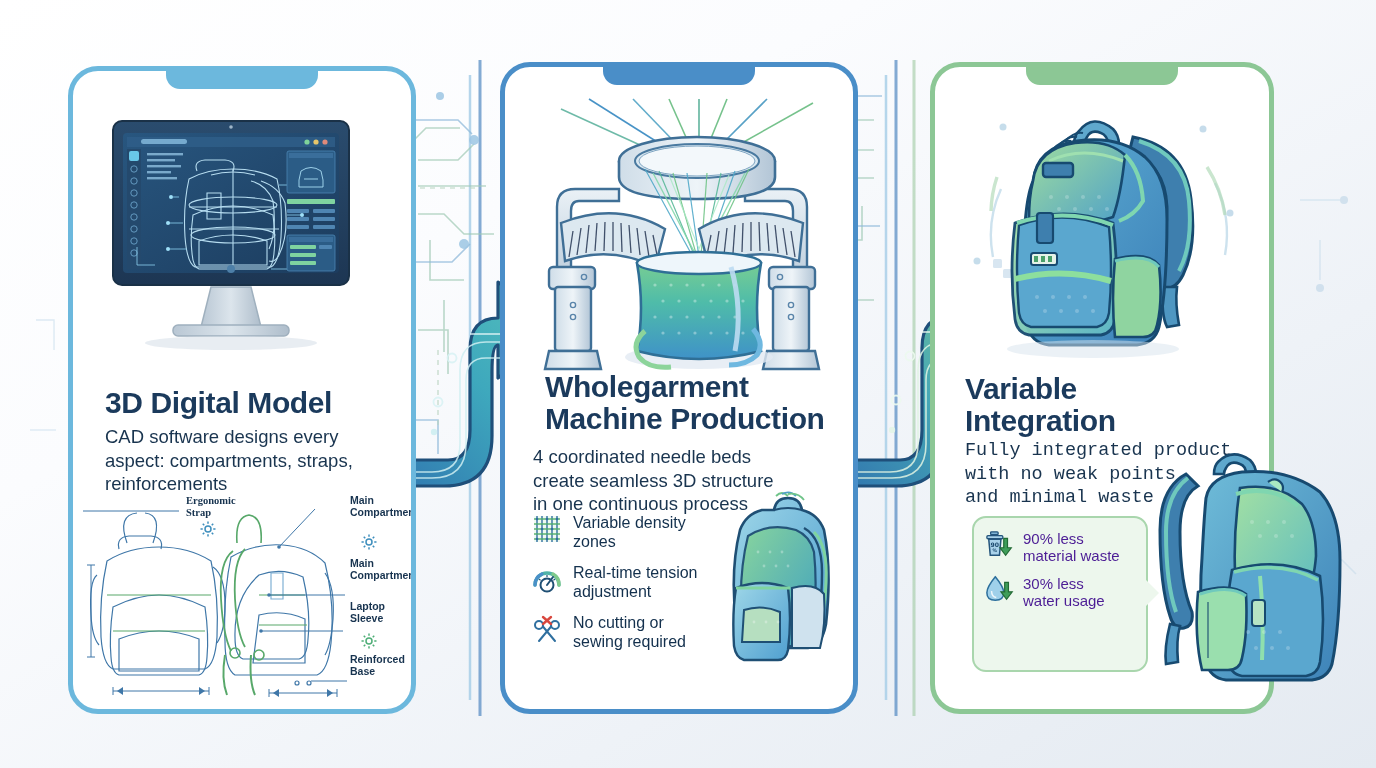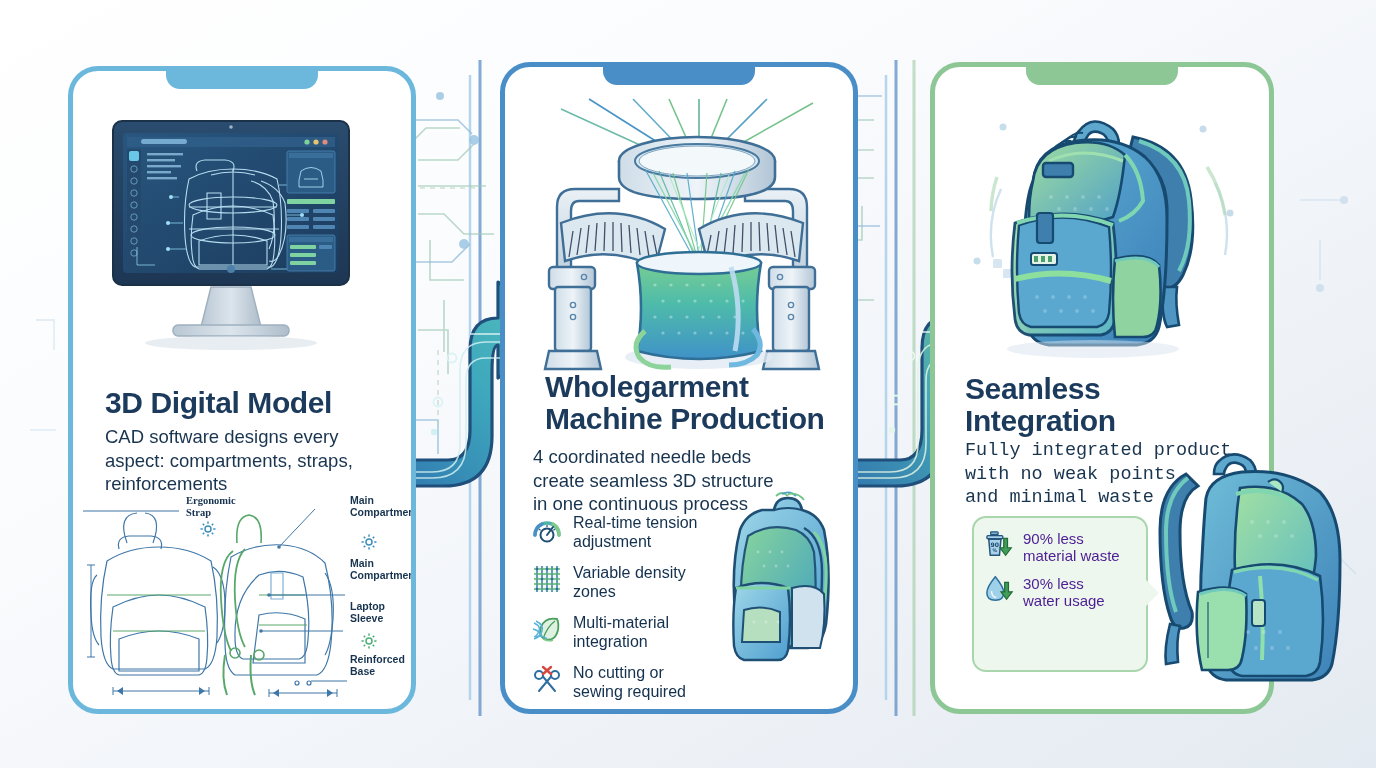--- a/index.html
+++ b/index.html
@@ -630,87 +630,70 @@
       <div class="desc" style="left:28px; top:378px; width:300px;">4 coordinated needle beds
 create seamless 3D structure
 in one continuous process</div>
     </div>
   </div>
 
   <div class="features">
     <div class="feat">
       <span class="feat-ico">
         <svg width="32" height="32" viewBox="0 0 32 32">
+          <rect x="3" y="3" width="26" height="26" fill="#f0faf3"></rect>
+          <g stroke="#2f6f9f" stroke-width="1.4">
+            <path d="M6 3 v26"></path>
+              <path d="M11 3 v26"></path>
+              <path d="M16 3 v26"></path>
+              <path d="M21 3 v26"></path>
+              <path d="M26 3 v26"></path>
+          </g>
+          <g stroke="#4fae6a" stroke-width="1.4">
+            <path d="M3 6 h26"></path>
+              <path d="M3 11 h26"></path>
+              <path d="M3 16 h26"></path>
+              <path d="M3 21 h26"></path>
+              <path d="M3 26 h26"></path>
+          </g>
+          <g fill="#2f6f9f">
+            <circle cx="6" cy="6" r="1.3"></circle>
+              <circle cx="16" cy="6" r="1.3"></circle>
+              <circle cx="26" cy="6" r="1.3"></circle>
+            <circle cx="11" cy="16" r="1.3"></circle>
+              <circle cx="21" cy="16" r="1.3"></circle>
+            <circle cx="6" cy="26" r="1.3"></circle>
+              <circle cx="16" cy="26" r="1.3"></circle>
+              <circle cx="26" cy="26" r="1.3"></circle>
+          </g>
+        </svg>
+      </span>
+      <span class="feat-txt">Variable density
+zones</span>
+    </div>
+
+    <div class="feat">
+      <span class="feat-ico">
+        <svg width="32" height="32" viewBox="0 0 32 32">
           <path d="M4 22 a12 12 0 0 1 24 0" fill="none" stroke="#4fb3a8" stroke-width="3.4" stroke-linecap="round"></path>
           <path d="M4 22 a12 12 0 0 1 7 -11" fill="none" stroke="#4a90c8" stroke-width="3.4" stroke-linecap="round"></path>
           <path d="M22 11 a12 12 0 0 1 6 11" fill="none" stroke="#7fc98b" stroke-width="3.4" stroke-linecap="round"></path>
           <circle cx="16" cy="22" r="6.5" fill="#ffffff" stroke="#1f4f74" stroke-width="2"></circle>
           <path d="M16 22 l6 -8" stroke="#1f4f74" stroke-width="2" stroke-linecap="round"></path>
           <g stroke="#1f4f74" stroke-width="1.2">
             <path d="M8 16 l1.6 1.4"></path>
               <path d="M16 12 v2"></path>
               <path d="M24 16 l-1.6 1.4"></path>
           </g>
         </svg>
       </span>
       <span class="feat-txt">Real-time tension
 adjustment</span>
     </div>
 
-    <div class="feat">
-      <span class="feat-ico">
-        <svg width="32" height="32" viewBox="0 0 32 32">
-          <rect x="3" y="3" width="26" height="26" fill="#f0faf3"></rect>
-          <g stroke="#2f6f9f" stroke-width="1.4">
-            <path d="M6 3 v26"></path>
-              <path d="M11 3 v26"></path>
-              <path d="M16 3 v26"></path>
-              <path d="M21 3 v26"></path>
-              <path d="M26 3 v26"></path>
-          </g>
-          <g stroke="#4fae6a" stroke-width="1.4">
-            <path d="M3 6 h26"></path>
-              <path d="M3 11 h26"></path>
-              <path d="M3 16 h26"></path>
-              <path d="M3 21 h26"></path>
-              <path d="M3 26 h26"></path>
-          </g>
-          <g fill="#2f6f9f">
-            <circle cx="6" cy="6" r="1.3"></circle>
-              <circle cx="16" cy="6" r="1.3"></circle>
-              <circle cx="26" cy="6" r="1.3"></circle>
-            <circle cx="11" cy="16" r="1.3"></circle>
-              <circle cx="21" cy="16" r="1.3"></circle>
-            <circle cx="6" cy="26" r="1.3"></circle>
-              <circle cx="16" cy="26" r="1.3"></circle>
-              <circle cx="26" cy="26" r="1.3"></circle>
-          </g>
-        </svg>
-      </span>
-      <span class="feat-txt">Variable density
-zones</span>
-    </div>
-
-    <div class="feat">
-      <span class="feat-ico">
-        <svg width="32" height="32" viewBox="0 0 32 32">
-          <path d="M26 6 q-12 -2 -16 8 q-3 9 4 12 q10 3 13 -9 q1 -7 -1 -11z" fill="#dff2e2" stroke="#4a9e5e" stroke-width="1.8"></path>
-          <path d="M24 8 q-8 6 -12 18" fill="none" stroke="#4a9e5e" stroke-width="1.4"></path>
-          <g fill="none" stroke="#58b3d8" stroke-width="1.5">
-            <path d="M3 10 q7 3 5 8 q-2 5 -5 6"></path>
-            <path d="M5 8 q8 4 6 10 q-2 6 -8 8"></path>
-            <path d="M2 16 q8 2 8 8"></path>
-            <path d="M4 24 q8 -2 12 2"></path>
-          </g>
-          <path d="M12 26 q6 3 10 1" fill="none" stroke="#7fc98b" stroke-width="1.5"></path>
-        </svg>
-      </span>
-      <span class="feat-txt">Multi-material
-integration</span>
-    </div>
 
     <div class="feat">
       <span class="feat-ico">
         <svg width="32" height="32" viewBox="0 0 32 32">
           <g stroke="#2f6f9f" stroke-width="2" fill="none" stroke-linecap="round">
             <path d="M9 10 L24 28"></path>
               <path d="M23 10 L8 28"></path>
           </g>
           <circle cx="8" cy="12" r="4" fill="#ffffff" stroke="#2f6f9f" stroke-width="2"></circle>
           <circle cx="24" cy="12" r="4" fill="#ffffff" stroke="#2f6f9f" stroke-width="2"></circle>
@@ -850,21 +833,21 @@
             <circle cx="94" cy="196" r="2"></circle>
             <circle cx="110" cy="196" r="2"></circle>
           <circle cx="70" cy="210" r="2"></circle>
             <circle cx="86" cy="210" r="2"></circle>
             <circle cx="102" cy="210" r="2"></circle>
             <circle cx="118" cy="210" r="2"></circle>
         </g>
         <ellipse cx="118" cy="248" rx="86" ry="9" fill="#d8e4ee" opacity="0.5"></ellipse>
       </svg>
 
-      <div class="title" style="left:30px; top:306px; width:280px;">Seamless
+      <div class="title" style="left:30px; top:306px; width:280px;">Variable
 Integration</div>
       <div class="desc" style="left:30px; top:372px; width:280px;font-family:Liberation Mono, monospace;">Fully integrated product
 with no weak points
 and minimal waste</div>
     </div>
   </div>
 
   <div class="stats-card">
     <div class="card-tail"></div>
 

